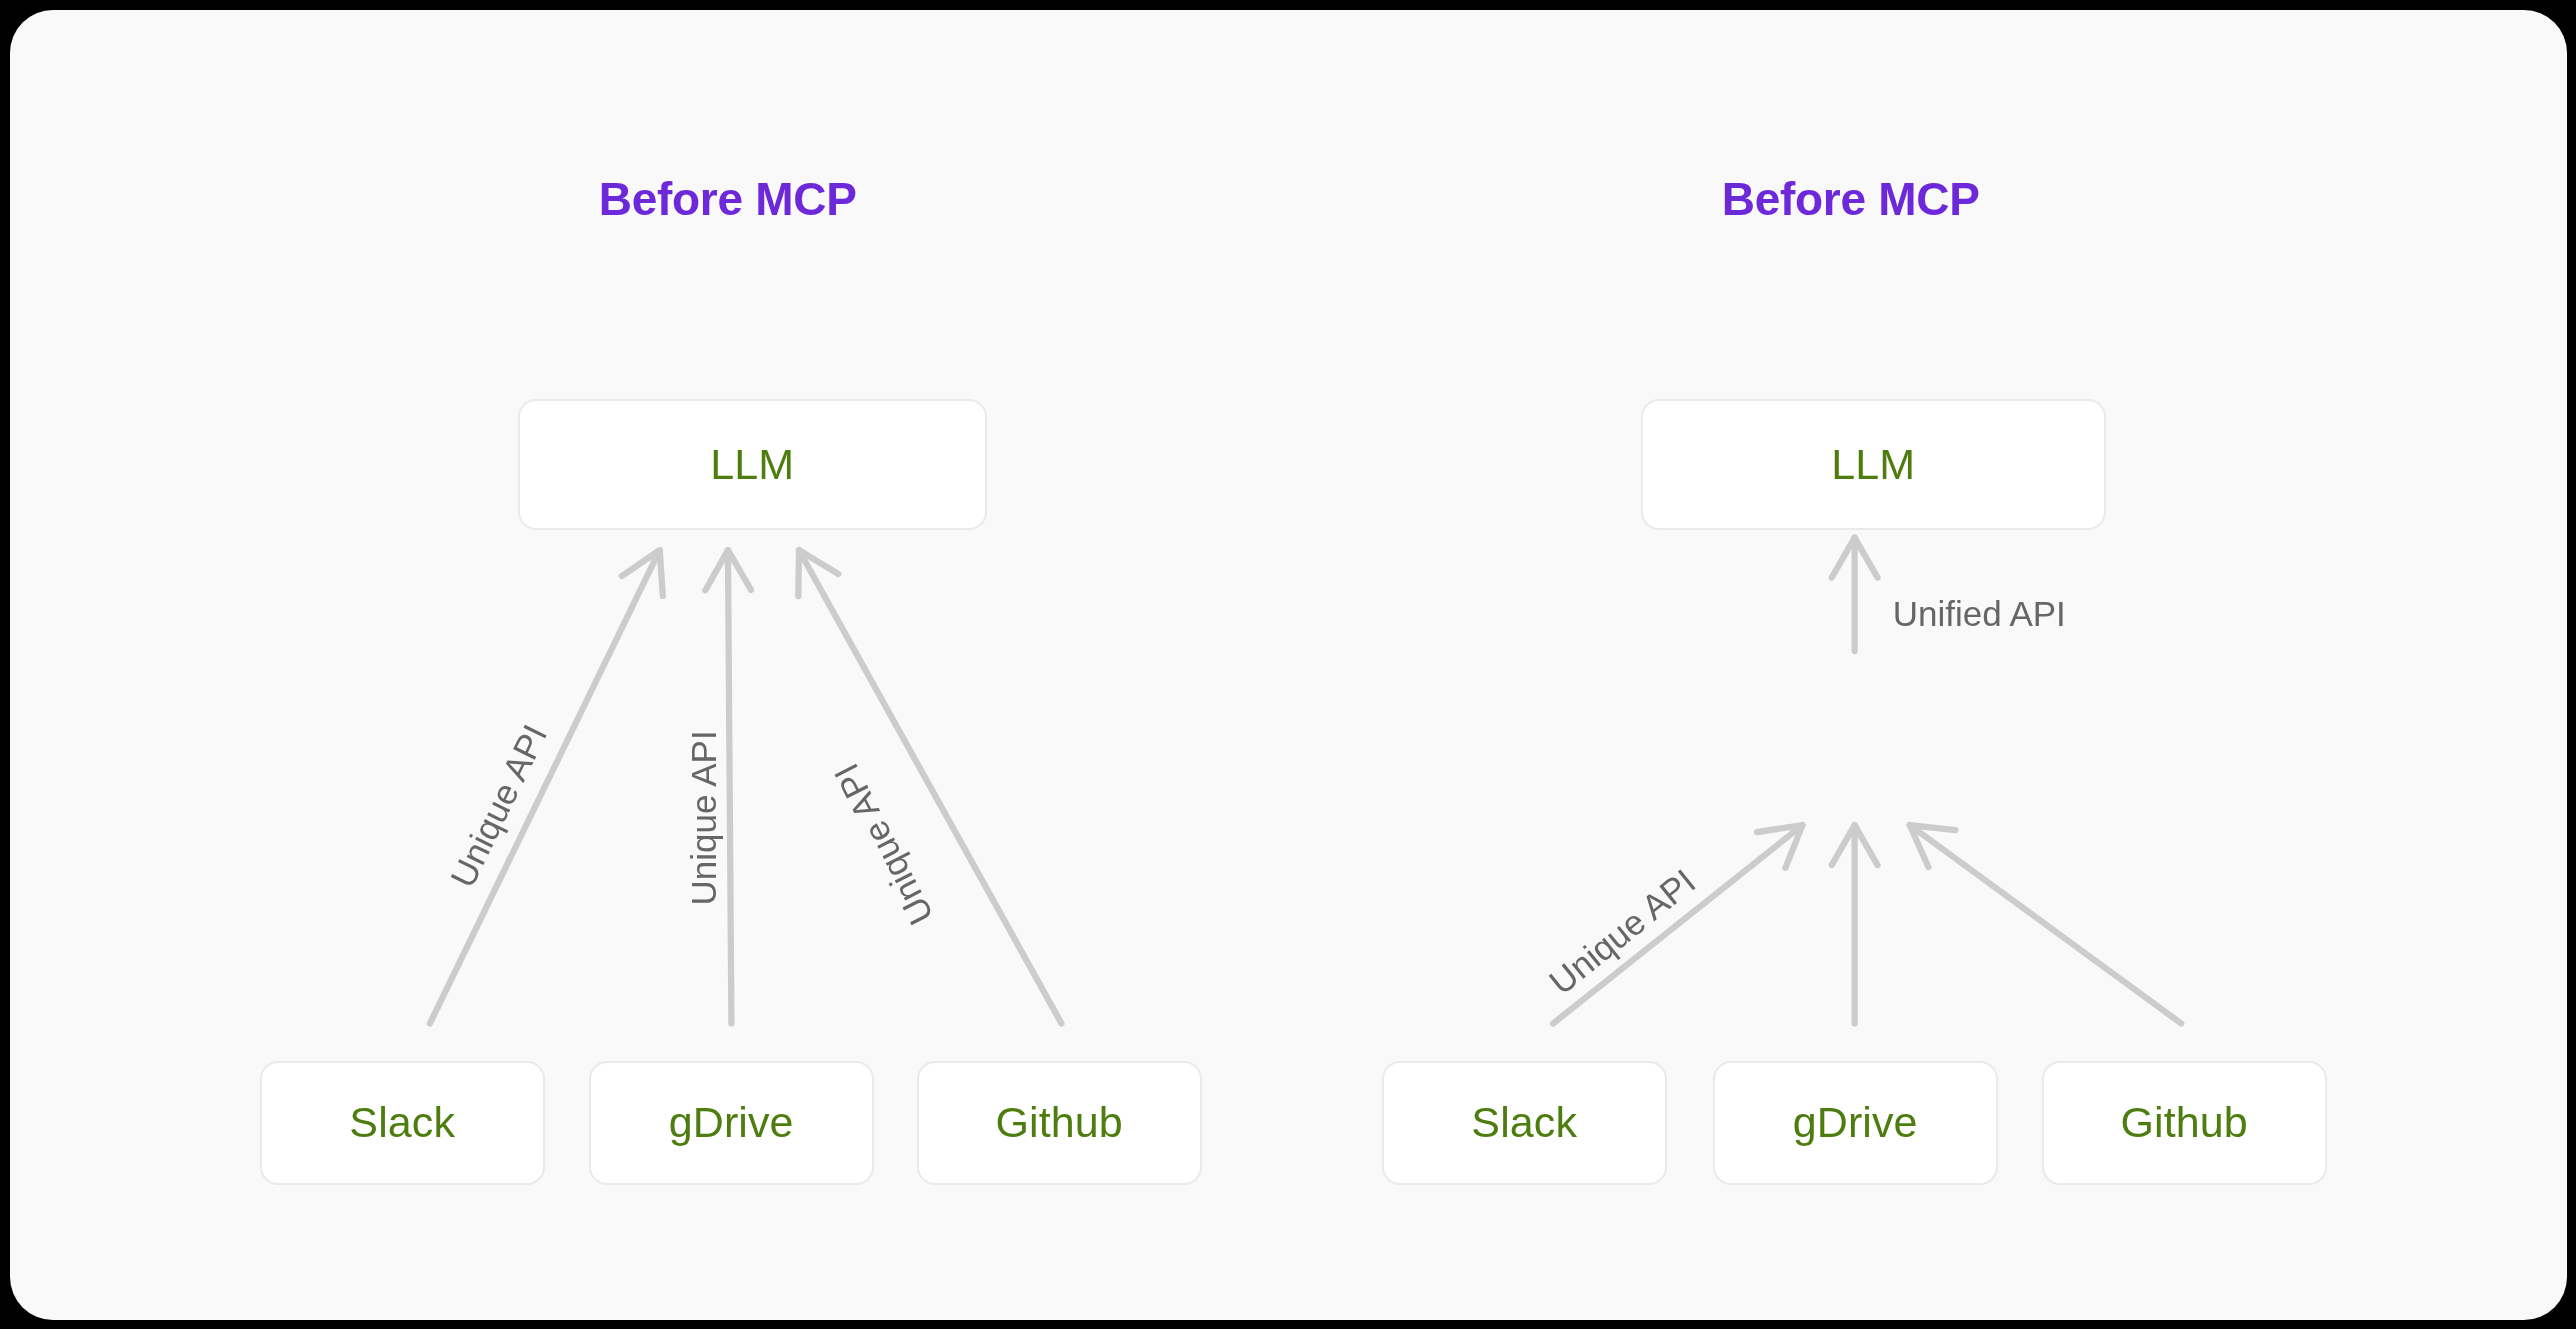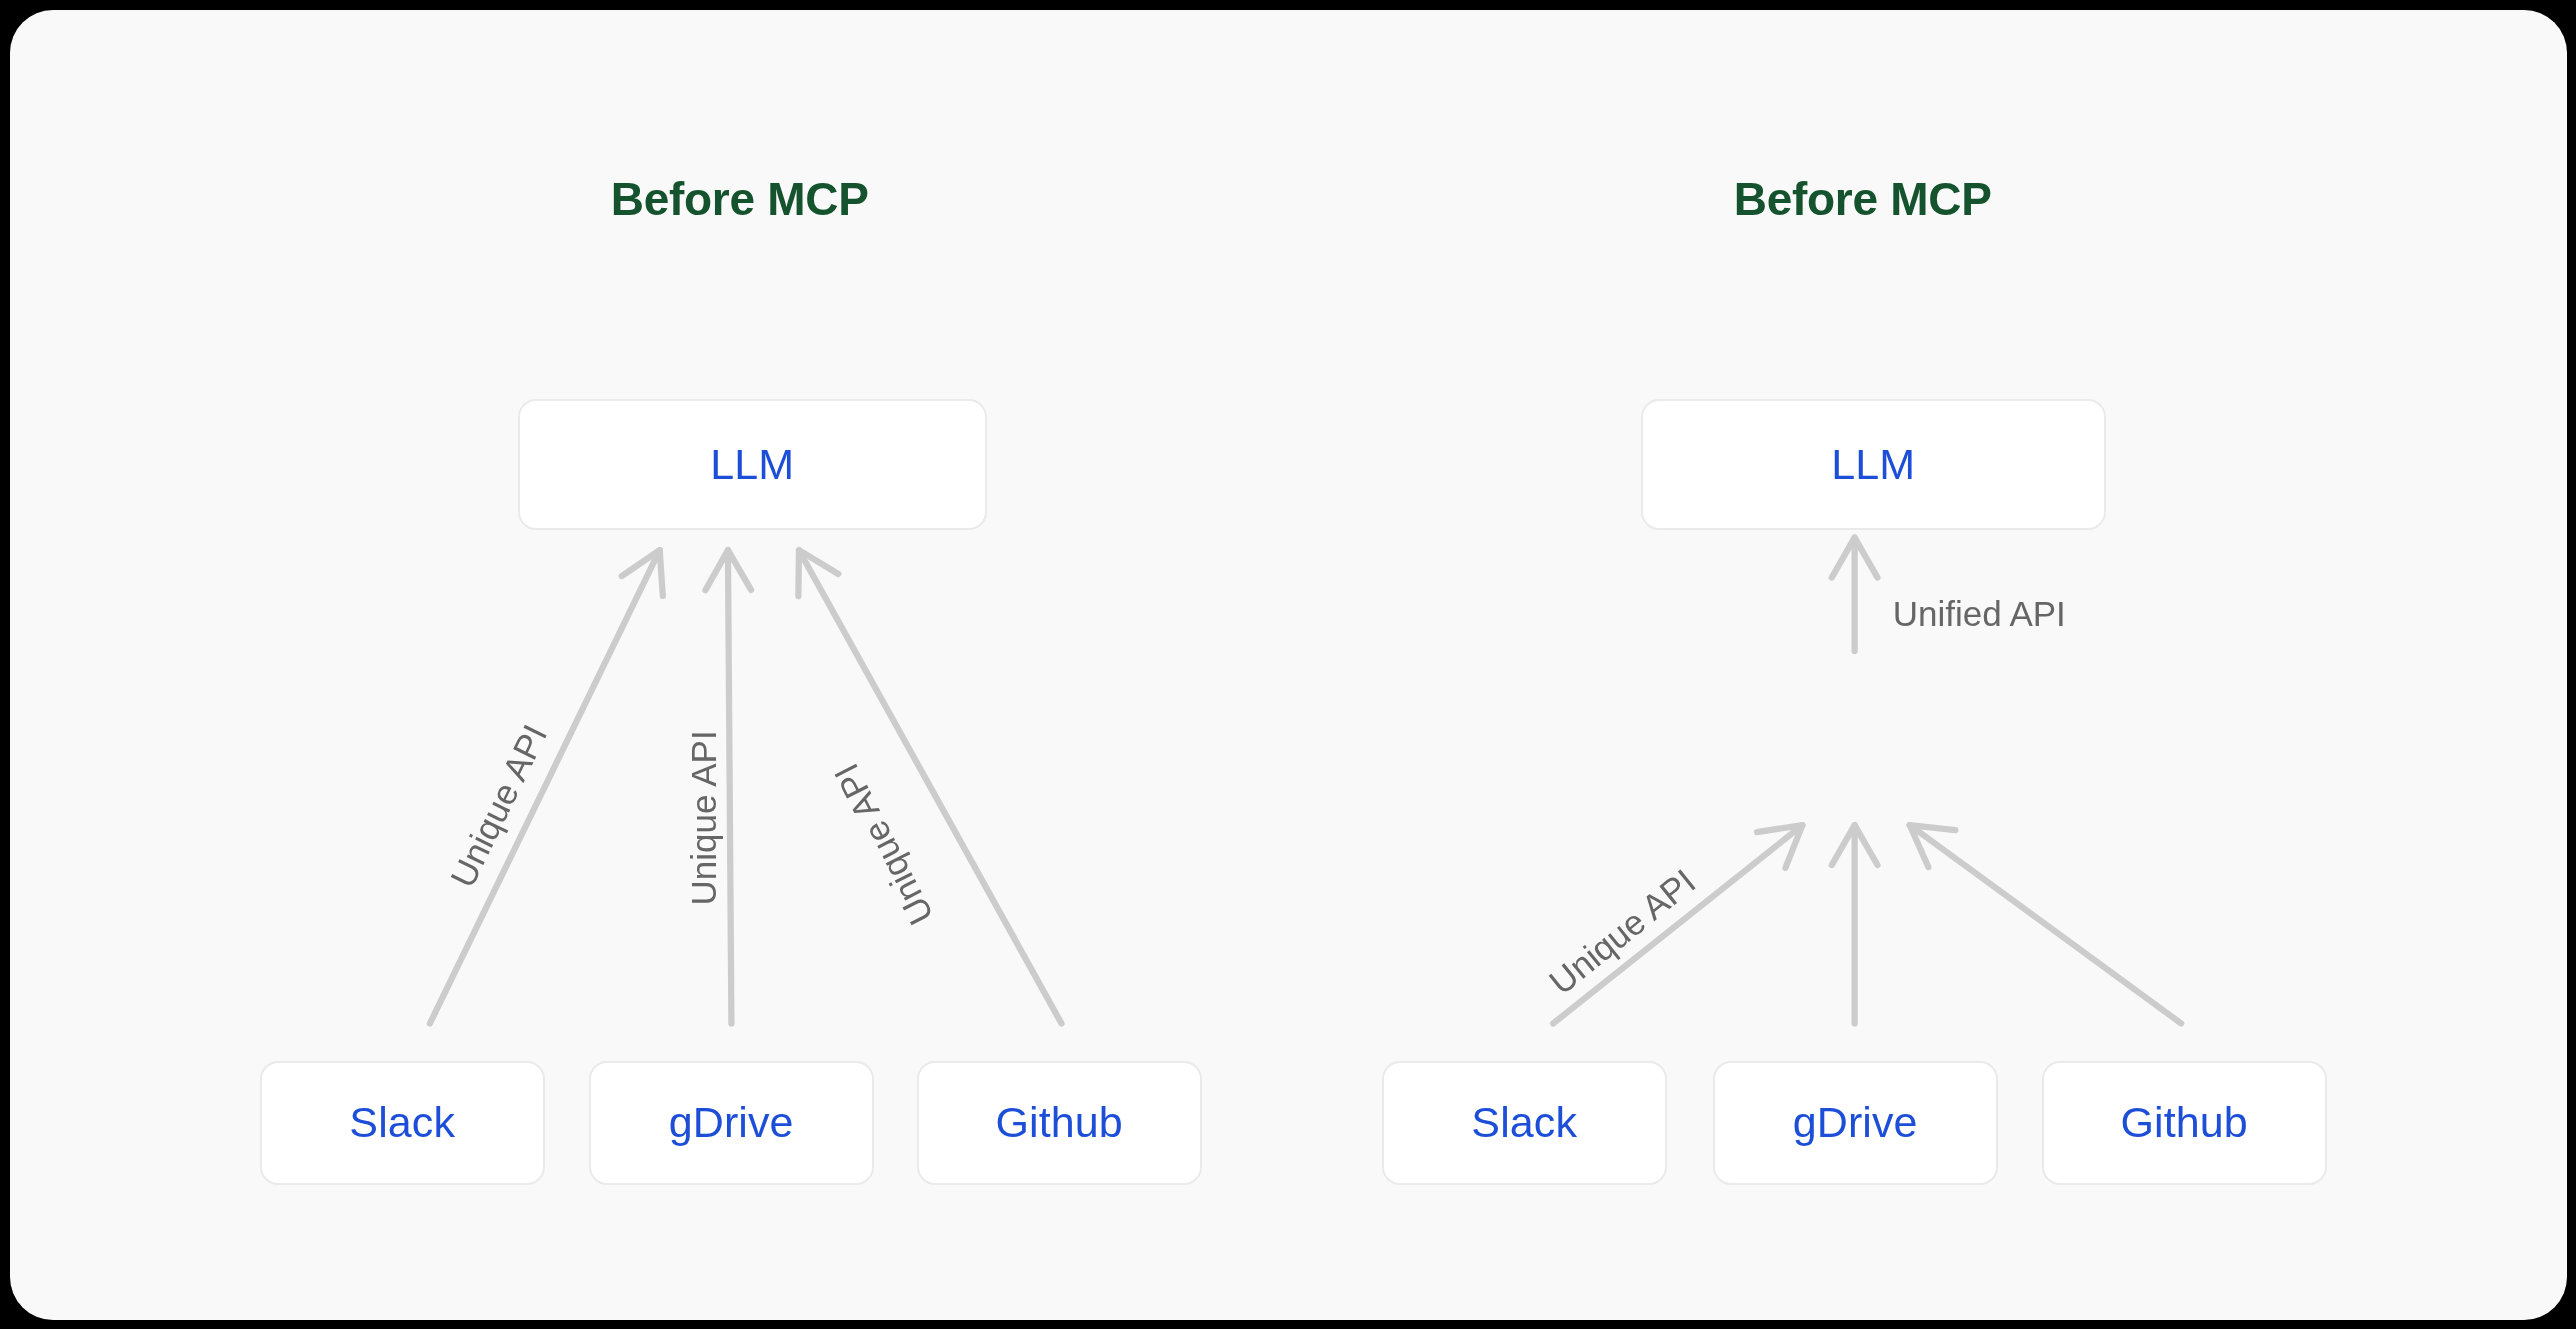--- a/index.html
+++ b/index.html
@@ -2,27 +2,27 @@
 <html style="font-size:11px"><head>
 <meta charset="utf-8">
 <style>
   html,body{margin:0;padding:0;background:#000;}
   body{width:2576px;height:1330px;overflow:hidden;
        font-family:"Liberation Sans","DejaVu Sans",sans-serif;}
   #frame{position:absolute;left:0;top:0;width:2576px;height:1330px;
          background:#000;}
   #panel{position:absolute;left:9.7px;top:9.7px;width:2557px;height:1310px;
          background:#f9f9f9;border-radius:43px;overflow:hidden;}
-  .panel-title{position:absolute;font-weight:bold;color:#14532d;
+  .panel-title{position:absolute;font-weight:bold;color:#6d28d9;
                font-size:46px;letter-spacing:-0.3px;white-space:nowrap;
-               transform:translateX(-50%);margin-left:12px;}
+               transform:translateX(-50%);}
   .node{position:absolute;background:#ffffff;border:2.1px solid #eaeaea;
         border-radius:18px;display:flex;align-items:center;
         justify-content:center;box-sizing:border-box;}
-  .node span{font-size:43px;color:#1d4ed8;line-height:1;letter-spacing:0.1px;}
+  .node span{font-size:43px;color:#4d7c0f;line-height:1;letter-spacing:0.1px;}
   svg.arrows{position:absolute;left:0;top:0;width:2557px;height:1310px;
              overflow:visible;}
   .edge{stroke:#cccccc;stroke-width:9;stroke-linecap:round;
         stroke-linejoin:round;fill:none;}
   .edge-label{position:absolute;color:#666666;font-size:35px;
               white-space:nowrap;transform-origin:0 50%;line-height:1;}
 </style>
 </head>
 <body>
 

